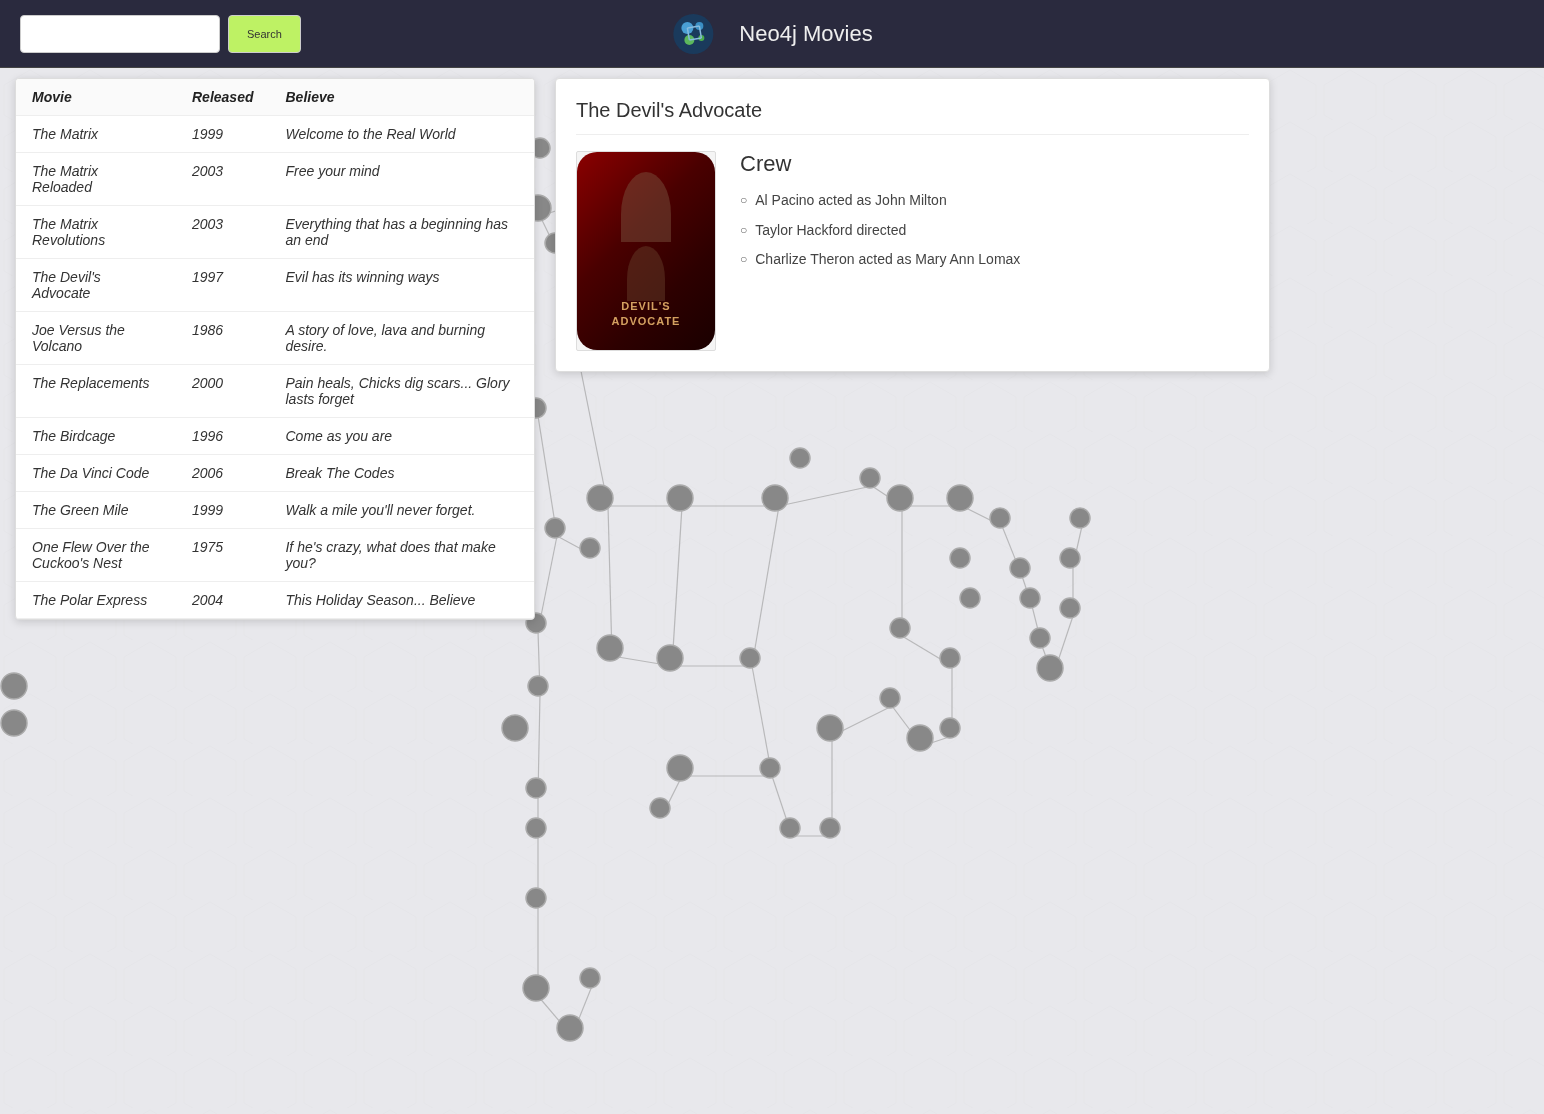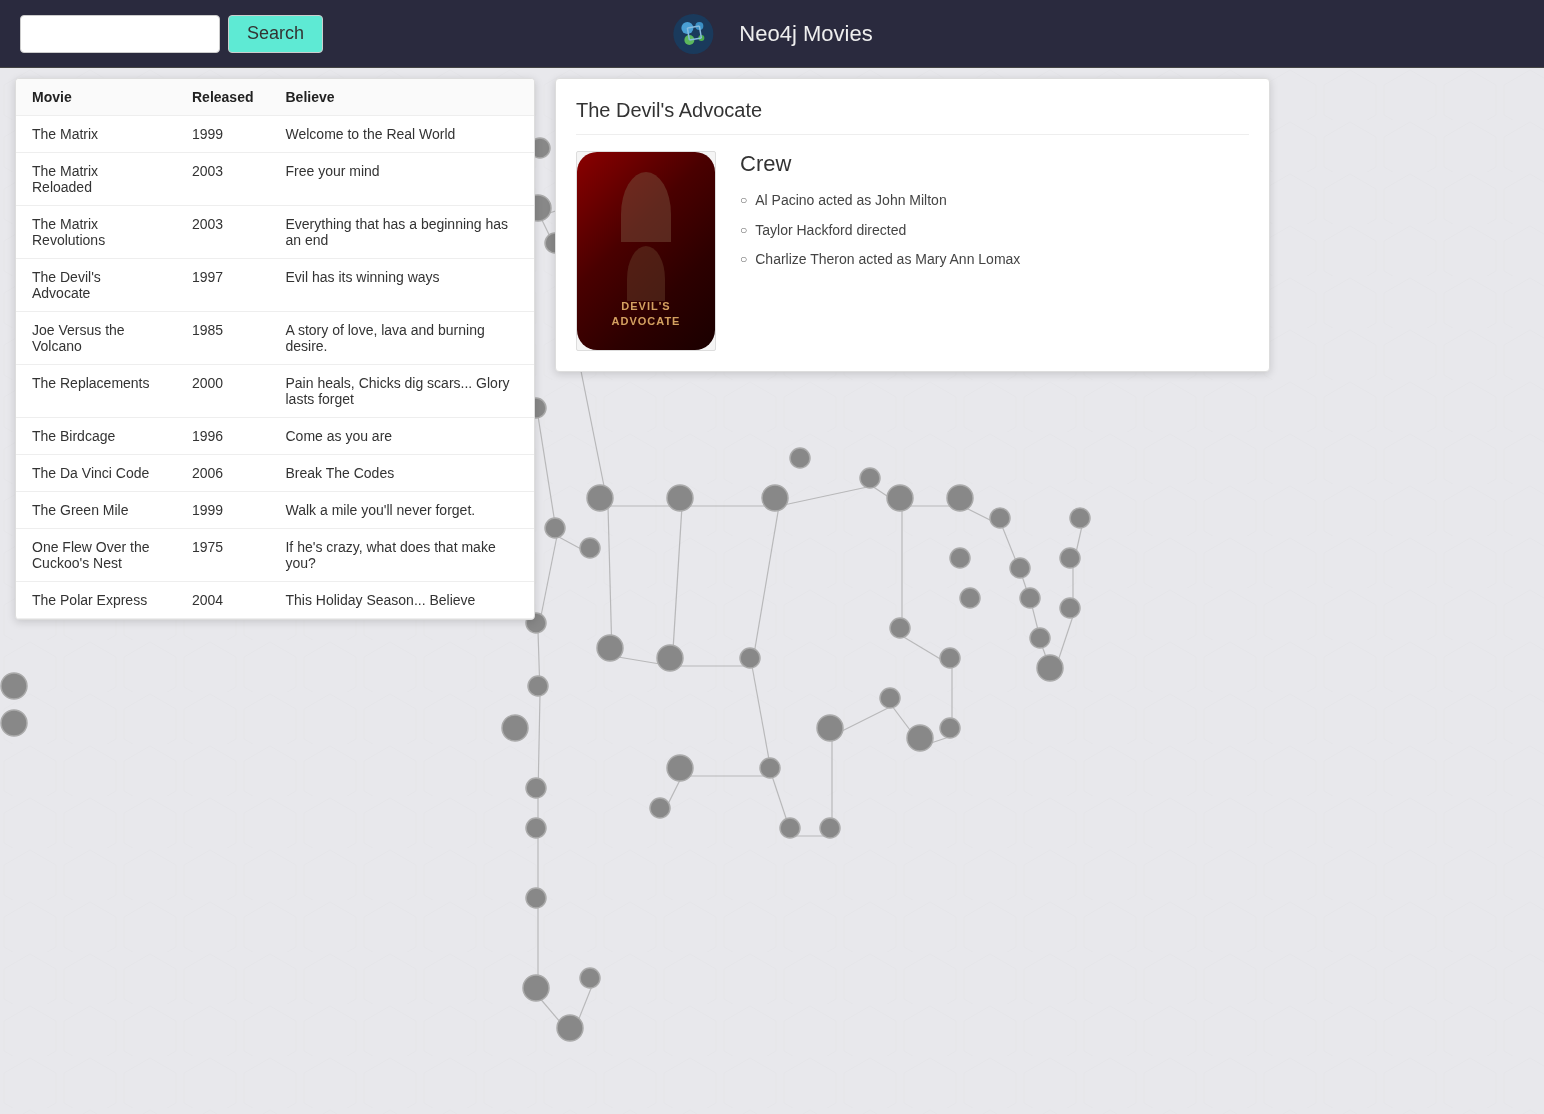--- a/index.html
+++ b/index.html
@@ -28,22 +28,22 @@
       padding: 0 10px;
       font-size: 14px;
       background: #fff;
       color: #333;
     }
     #search-button-el {
       height: 38px;
       padding: 0 18px;
       border: 1px solid #ccc;
       border-radius: 4px;
-      background: #5eead4;
-      font-size: 18px;
+      background: #bef264;
+      font-size: 11px;
       cursor: pointer;
       color: #333;
     }
 
     #app-branding {
       position: absolute;
       left: 50%;
       transform: translateX(-50%);
       display: flex;
       align-items: center;
@@ -91,20 +91,21 @@
     #search-results-header {
       padding: 12px 16px;
       font-size: 14px;
       color: #333;
       border-bottom: 1px solid #eee;
       background: #fafafa;
     }
     #results-table {
       width: 100%;
       border-collapse: collapse;
+      font-style: italic;
     }
     #results-table thead tr th {
       padding: 10px 16px;
       text-align: left;
       font-weight: bold;
       font-size: 14px;
       color: #222;
       border-bottom: 1px solid #eee;
       background: #fafafa;
     }
@@ -373,21 +374,21 @@
             <td class="released-col">2003</td>
             <td class="tagline-col">Everything that has a beginning has an end</td>
           </tr>
           <tr>
             <td class="movie-col">The Devil's Advocate</td>
             <td class="released-col">1997</td>
             <td class="tagline-col">Evil has its winning ways</td>
           </tr>
           <tr>
             <td class="movie-col">Joe Versus the Volcano</td>
-            <td class="released-col">1985</td>
+            <td class="released-col">1986</td>
             <td class="tagline-col">A story of love, lava and burning desire.</td>
           </tr>
           <tr>
             <td class="movie-col">The Replacements</td>
             <td class="released-col">2000</td>
             <td class="tagline-col">Pain heals, Chicks dig scars... Glory lasts forget</td>
           </tr>
           <tr>
             <td class="movie-col">The Birdcage</td>
             <td class="released-col">1996</td>

